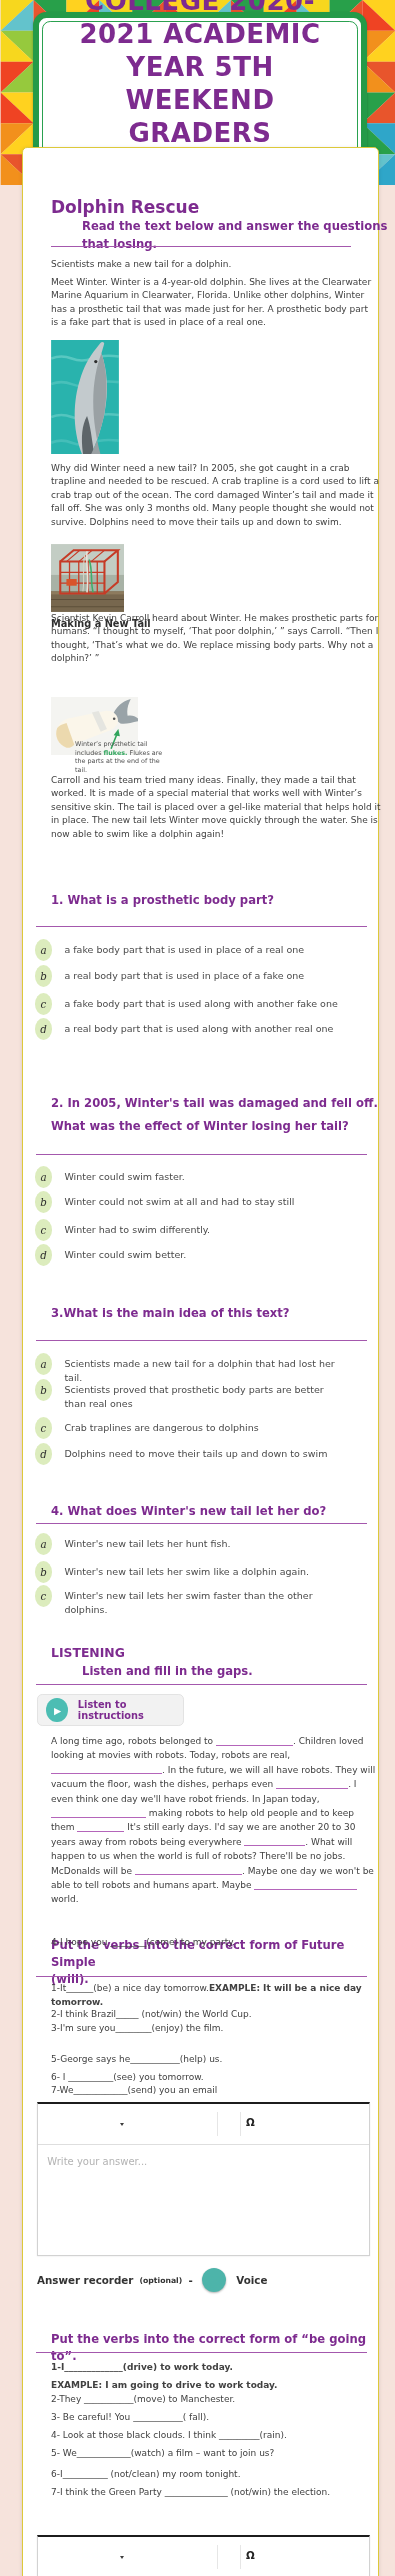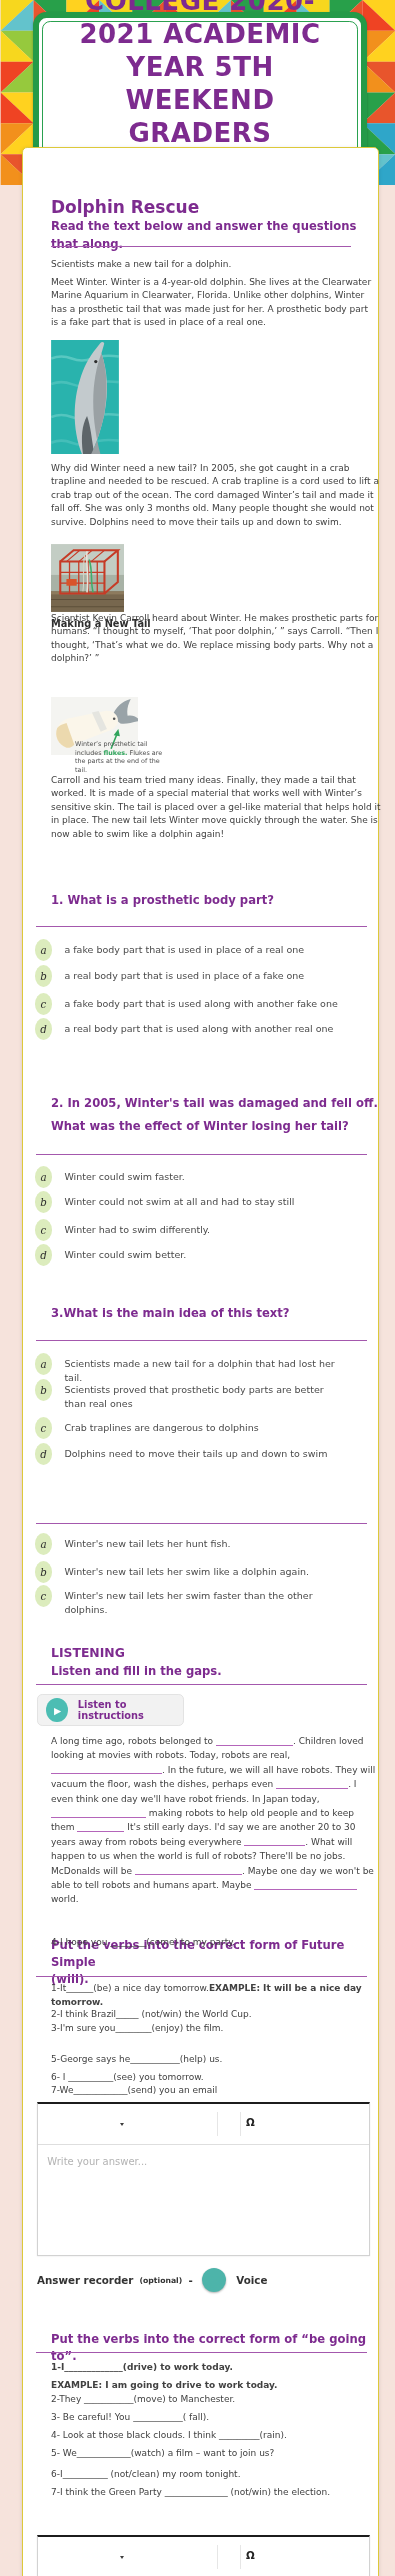--- a/index.html
+++ b/index.html
@@ -12,21 +12,21 @@
     border:6.2px solid #249a48;border-radius:13.4px;box-shadow:0 1px 2.6px rgba(0,0,0,.25);box-sizing:border-box;z-index:1;}
   .header-card:after{content:"";position:absolute;inset:3.1px;border:1px solid #2aa14f;border-radius:8.2px;}
   .banner-title{position:absolute;left:33px;top:-15.5px;width:334px;text-align:center;z-index:2;
     color:#7d2b8f;font-weight:800;font-size:26px;line-height:33px;letter-spacing:0.5px;}
   
   .sheet{position:absolute;left:21.6px;top:147px;width:357px;height:3736px;background:#fff;
     border:1.5px solid #ddc93a;border-radius:5.2px;box-sizing:border-box;z-index:3;box-shadow:0 1px 4.1px rgba(0,0,0,.12);}
   .z{z-index:4;}
   .purple{color:#7d2b8f;font-weight:800;}
   .h25{font-size:17px;line-height:17.5px;}
-  .h23{font-size:11.6px;line-height:17.5px;}
+  .h23{font-size:11.6px;line-height:17.5px;margin-left:31px;}
   .qhead{font-size:11.6px;line-height:23px;color:#7d2b8f;font-weight:700;}
   .body-t{font-size:9px;line-height:13.4px;color:#414141;}
   .divider{border-top:0.8px solid #a458ad;height:0;}
   .subhead{font-size:9.8px;font-weight:bold;color:#2f2f2f;}
   .caption{font-size:6.4px;line-height:8.5px;color:#4f4f4f;}
   .green-t{color:#2fa45c;font-weight:bold;}
   
   .opt{display:flex;align-items:flex-start;gap:12.4px;width:319px;}
   .oval{flex:0 0 17px;width:17px;height:21.6px;background:#dcecbd;border-radius:50%;
     display:flex;align-items:center;justify-content:center;
@@ -219,21 +219,21 @@
     <div>YEAR 5TH</div>
     <div>WEEKEND</div>
     <div>GRADERS</div>
   </div>
 
   <div class="sheet"></div>
 
   <div class="abs z purple h25" style="left:51px;top:199px">Dolphin Rescue</div>
   <div class="abs z purple h23" style="left:51px;top:218px">
     <div>Read the text below and answer the questions</div>
-    <div>that along.</div>
+    <div>that losing.</div>
   </div>
   <div class="abs z divider" style="left:51px;top:246px;width:300px"></div>
   <div class="abs z body-t" style="left:51px;top:258px;width:330px">Scientists make a new tail for a dolphin.</div>
   <div class="abs z body-t" style="left:51px;top:276px;width:326px">Meet Winter. Winter is a 4-year-old dolphin. She lives at the Clearwater Marine Aquarium in Clearwater, Florida. Unlike other dolphins, Winter has a prosthetic tail that was made just for her. A prosthetic body part is a fake part that is used in place of a real one.</div>
 
   <svg class="abs z" style="left:51px;top:340px" width="68" height="114" viewBox="0 0 132 222">
     <rect width="132" height="222" fill="#29b3ad"></rect>
     <path d="M0 36 Q20 28 40 36 T80 36 T132 32" stroke="#7fd8d2" fill="none" stroke-width="5" opacity=".55"></path>
     <path d="M0 86 Q20 78 40 86 T80 86 T132 82" stroke="#6fd0ca" fill="none" stroke-width="5" opacity=".45"></path>
     <path d="M0 150 Q20 142 40 150 T80 150 T132 146" stroke="#7fd8d2" fill="none" stroke-width="5" opacity=".5"></path>
@@ -341,20 +341,23 @@
   </div>
   <div class="abs z opt" style="left:35px;top:1417px">
     <span class="oval">c</span>
     <span class="opt-label">Crab traplines are dangerous to dolphins</span>
   </div>
   <div class="abs z opt" style="left:35px;top:1443px">
     <span class="oval">d</span>
     <span class="opt-label">Dolphins need to move their tails up and down to swim</span>
   </div>
 
+  <div class="abs z qhead" style="left:51px;top:1500px;width:330px">
+    <div>4. What does Winter's new tail let her do?</div>
+  </div>
   <div class="abs z divider" style="left:36px;top:1523px;width:331px"></div>
   <div class="abs z opt" style="left:35px;top:1533px">
     <span class="oval">a</span>
     <span class="opt-label">Winter's new tail lets her hunt fish.</span>
   </div>
   <div class="abs z opt" style="left:35px;top:1561px">
     <span class="oval">b</span>
     <span class="opt-label">Winter's new tail lets her swim like a dolphin again.</span>
   </div>
   <div class="abs z opt" style="left:35px;top:1585px">

